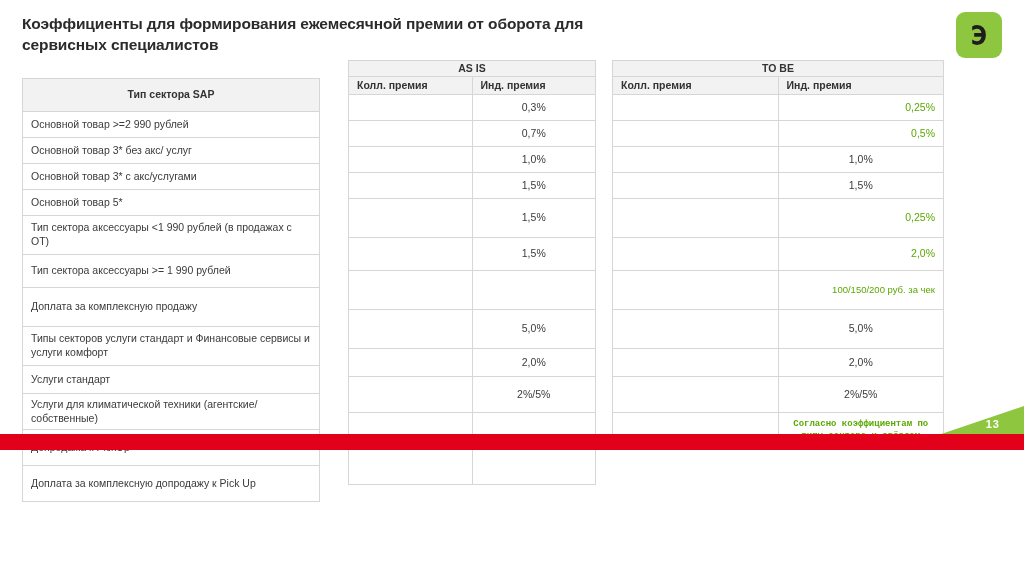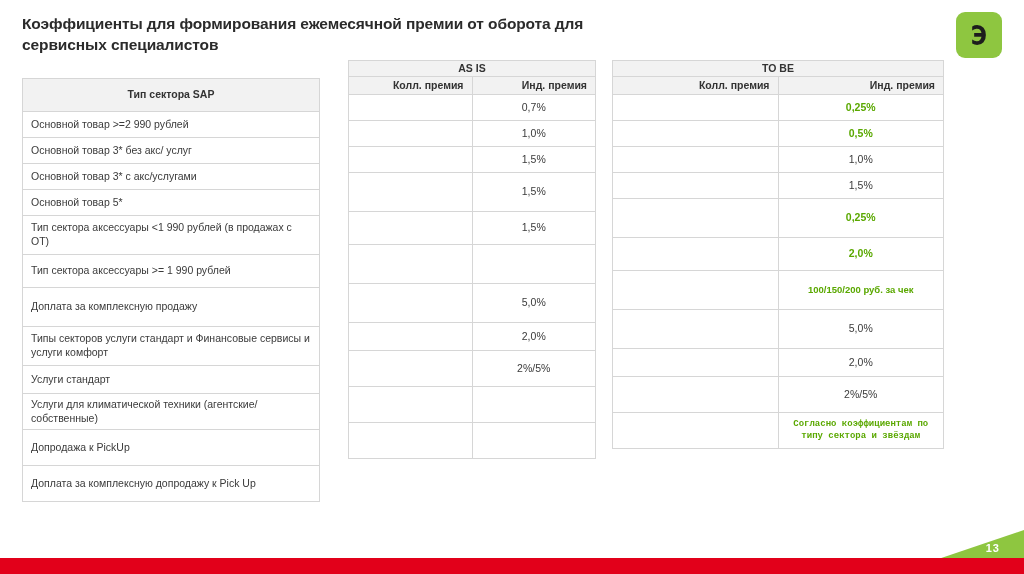--- a/index.html
+++ b/index.html
@@ -10,21 +10,21 @@
     width: 1024px;
     height: 574px;
     background: #ffffff;
     font-family: "Liberation Sans", sans-serif;
     overflow: hidden;
     position: relative;
   }
   .slide {
     position: relative;
     width: 1024px;
-    height: 574px;
+    height: 450px;
     box-sizing: border-box;
   }
   
   .title {
     position: absolute;
     left: 22px;
     top: 14px;
     width: 600px;
     font-size: 15.5px;
     font-weight: bold;
@@ -95,21 +95,21 @@
   .hdr-group {
     background: #f2f2f2 !important;
     text-align: center;
     font-weight: bold;
     font-size: 10.5px;
     color: #333;
     height: 15px;
   }
   .hdr-cell {
     background: #f2f2f2 !important;
-    text-align: right;
+    text-align: left;
     font-weight: bold;
     font-size: 10.5px;
     color: #333;
     height: 17px;
   }
   .left-hdr {
     background: #f2f2f2 !important;
     text-align: center;
     font-weight: bold;
     font-size: 10.5px;
@@ -119,21 +119,22 @@
   .row-label {
     text-align: left;
     height: 25px;
   }
   .val {
     text-align: center;
     height: 25px;
   }
   .green {
     color: #5aa800;
-    font-weight: bold;
+    font-weight: normal;
+    text-align: right;
   }
   .green-sm {
     color: #5aa800;
     font-weight: bold;
     font-size: 9px;
     line-height: 1.25;
     font-family: Liberation Mono, monospace;
   }
   
   .footer-bar {
@@ -224,20 +225,24 @@
       <tbody>
           <tr>
         <th class="hdr-group" colspan="2">AS IS</th>
       </tr>
       <tr>
         <th class="hdr-cell" style="width:50%">Колл. премия</th>
         <th class="hdr-cell" style="width:50%">Инд. премия</th>
       </tr>
       <tr>
             <td class="val"></td>
+            <td class="val">0,3%</td>
+          </tr>
+      <tr>
+            <td class="val"></td>
             <td class="val">0,7%</td>
           </tr>
       <tr>
             <td class="val"></td>
             <td class="val">1,0%</td>
           </tr>
       <tr>
             <td class="val"></td>
             <td class="val">1,5%</td>
           </tr>

